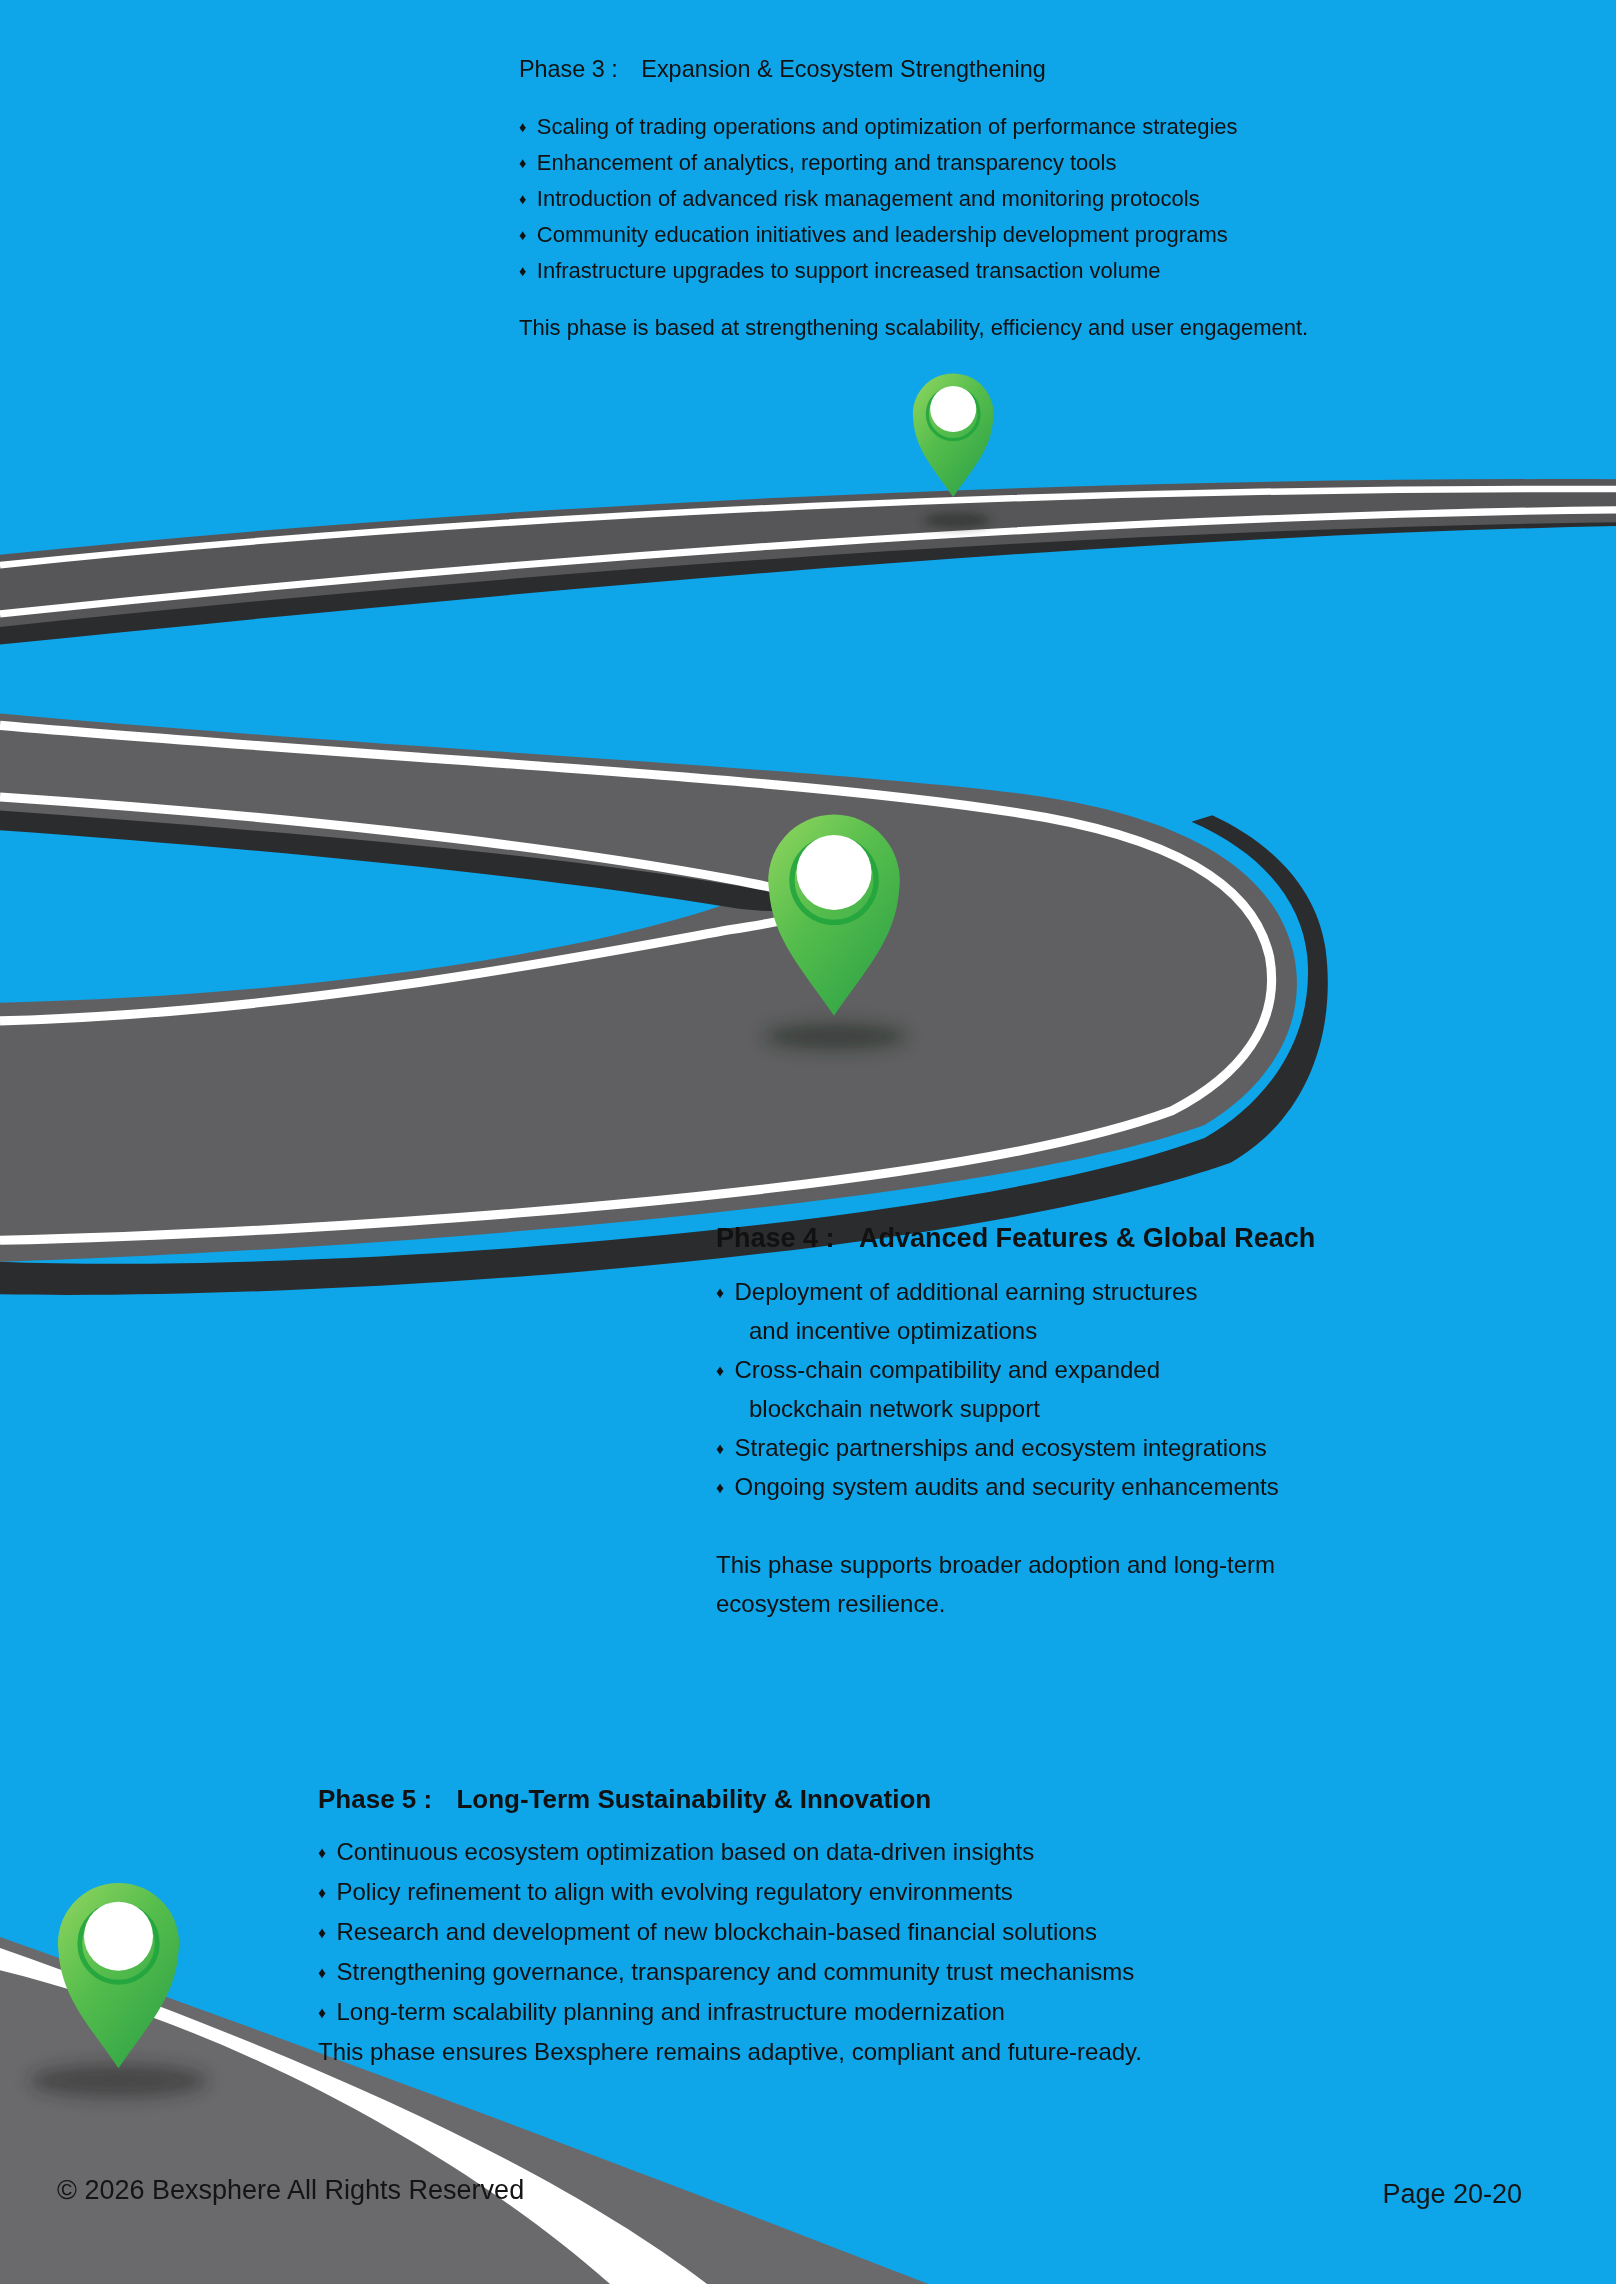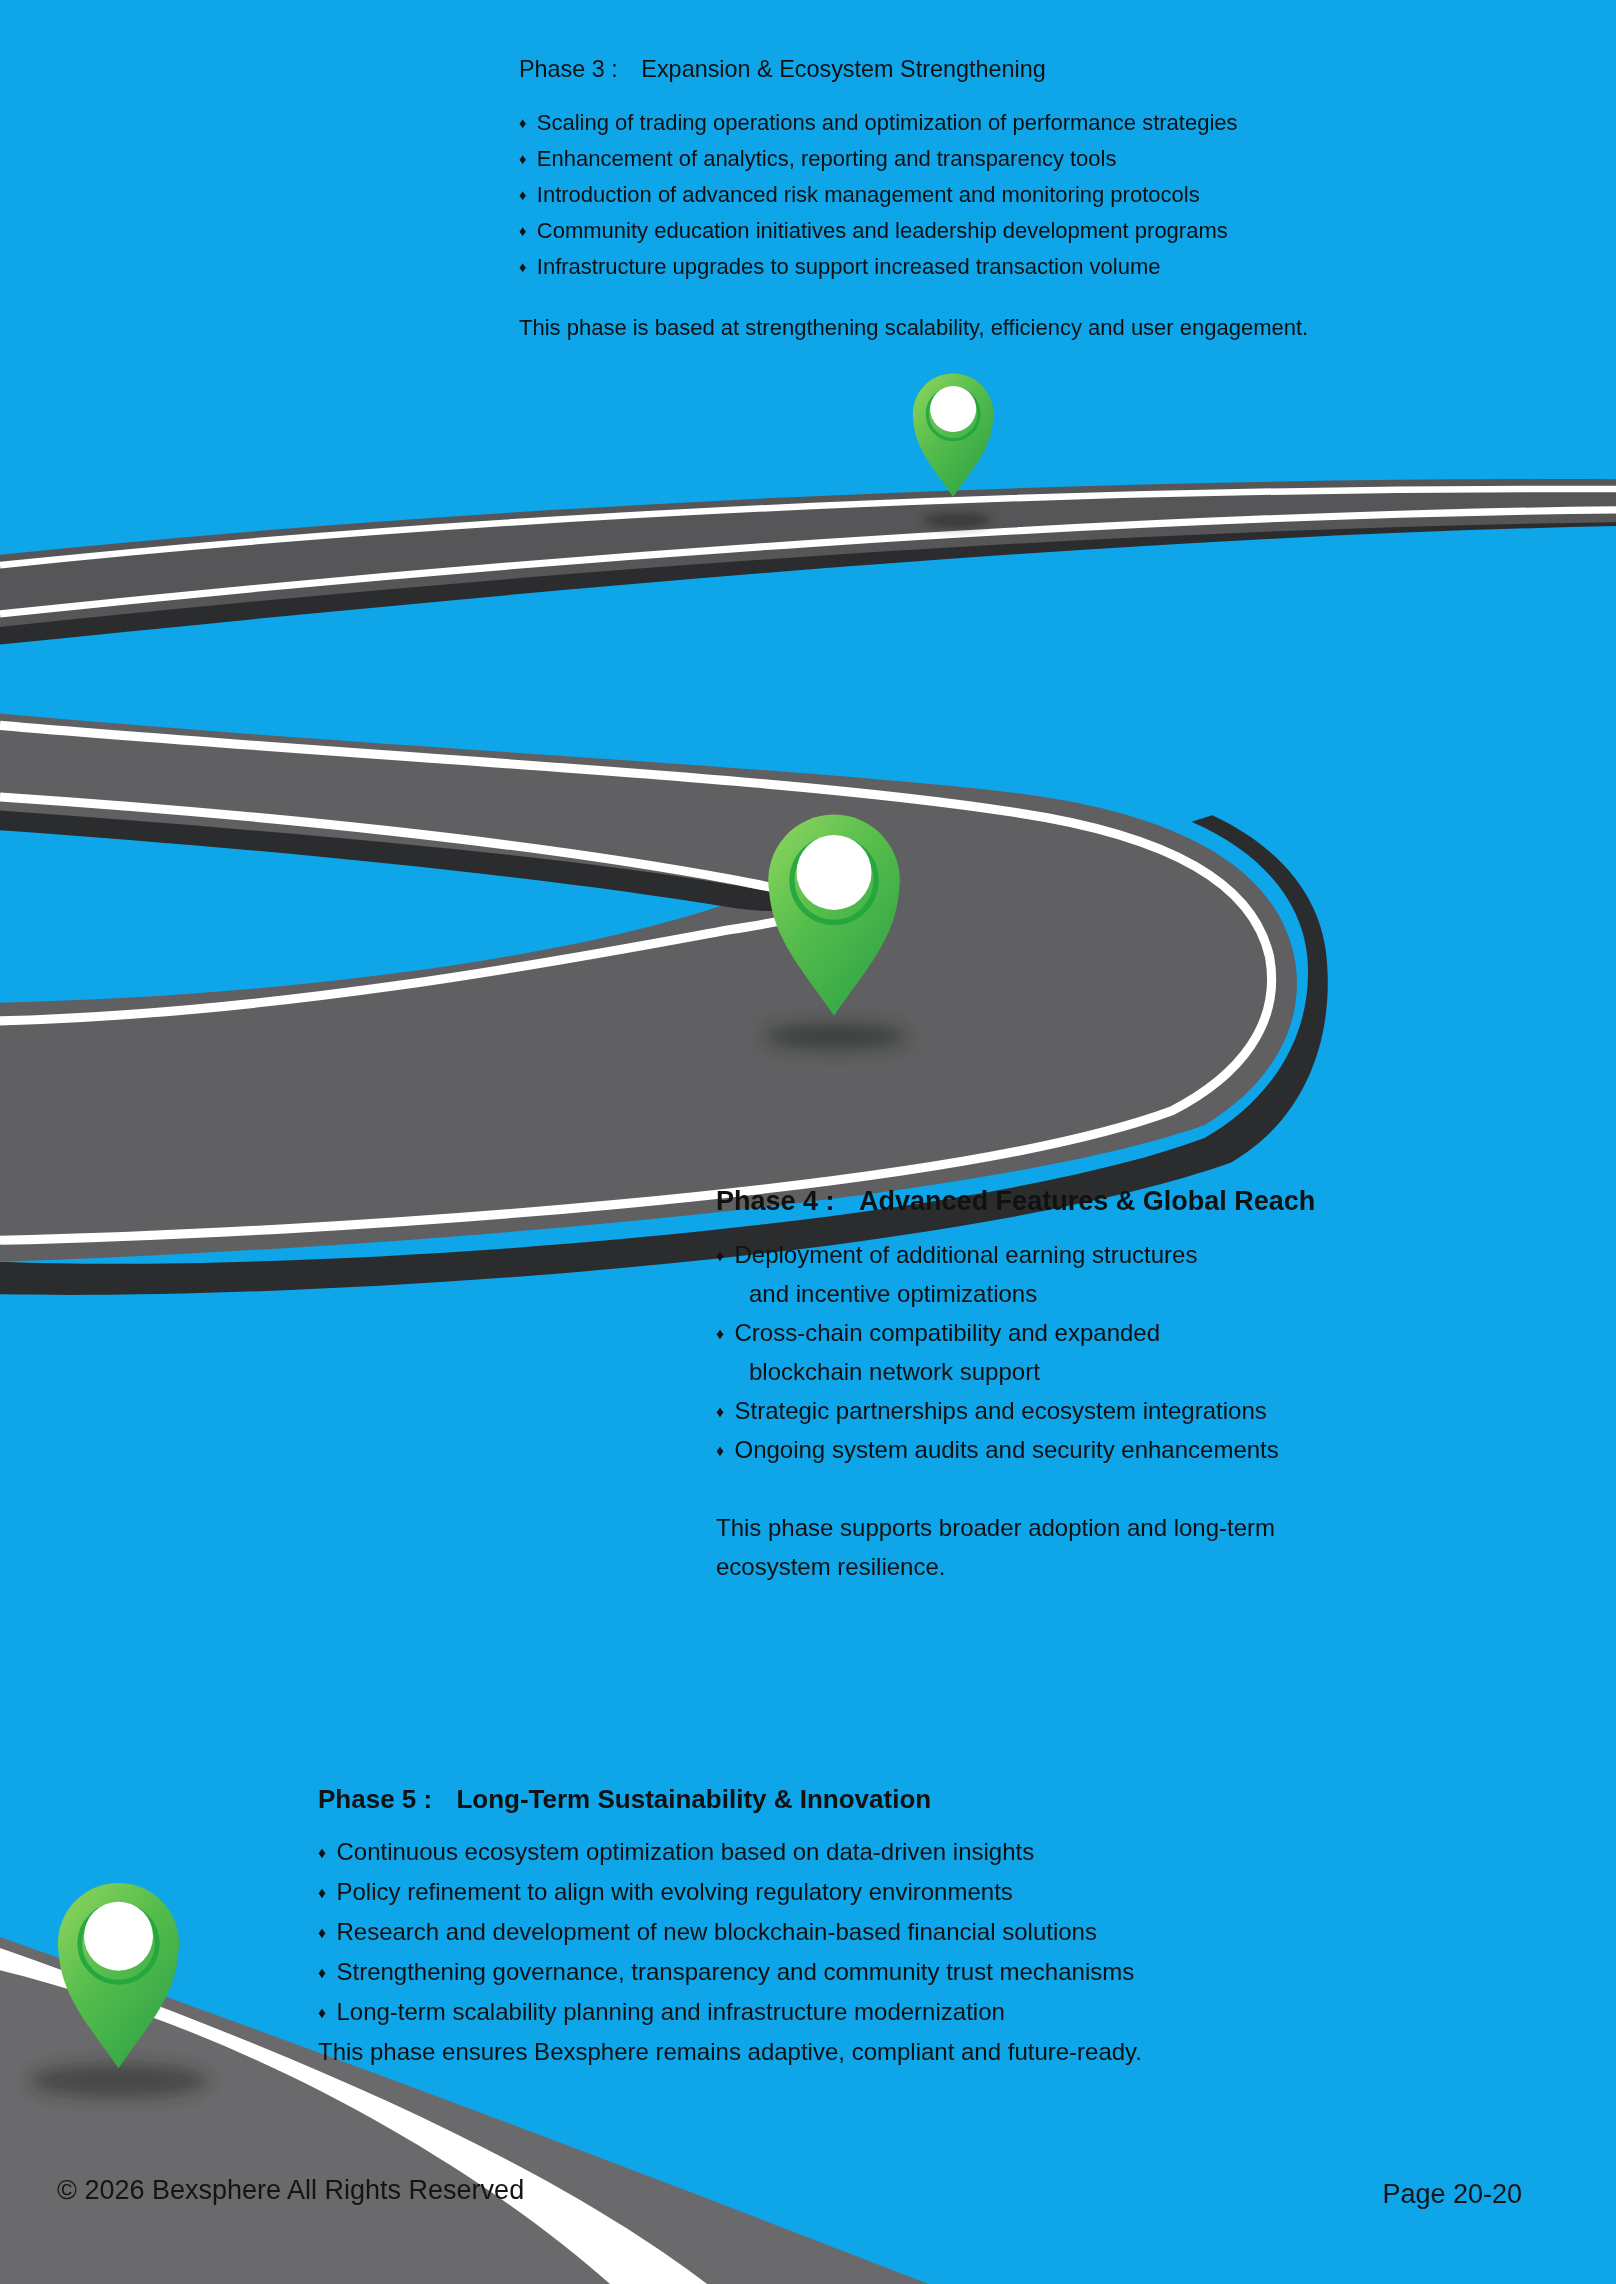--- a/index.html
+++ b/index.html
@@ -12,25 +12,25 @@
     overflow:hidden;
   }
   .roadmap-svg{position:absolute;left:0;top:0;width:1616px;height:2284px;}
   .textblock{position:absolute;}
   .phase-title{white-space:nowrap;}
   .phase-title .label{display:inline-block;}
   .phase-title .title{display:inline-block;margin-left:17px;}
   
   #phase3{left:519px;top:56px;font-size:22px;}
   #phase3 .phase-title{font-size:23.4px;font-weight:400;margin-bottom:22px;}
-  #phase3 .line{height:36px;line-height:36px;white-space:nowrap;}
+  #phase3 .line{height:36px;line-height:44px;white-space:nowrap;}
   #phase3 .closing{margin-top:25.4px;}
   #phase3 .closing .line{height:36px;line-height:36px;}
   
-  #phase4{left:716px;top:1186px;font-size:24px;}
+  #phase4{left:716px;top:1223px;font-size:24px;}
   #phase4 .phase-title{font-size:27px;font-weight:700;margin-bottom:18px;}
   #phase4 .line{height:39px;line-height:39px;white-space:nowrap;}
   #phase4 .closing{margin-top:39px;}
   
   #phase5{left:318px;top:1784px;font-size:24px;}
   #phase5 .phase-title{font-size:26px;font-weight:700;margin-bottom:17px;}
   #phase5 .line{height:40px;line-height:40px;white-space:nowrap;}
   #phase5 .closing{margin-top:0px;}
   .line .diamond{font-size:0.66em;margin-right:10.4px;position:relative;top:-2px;}
   .line.indent{padding-left:33px;}

